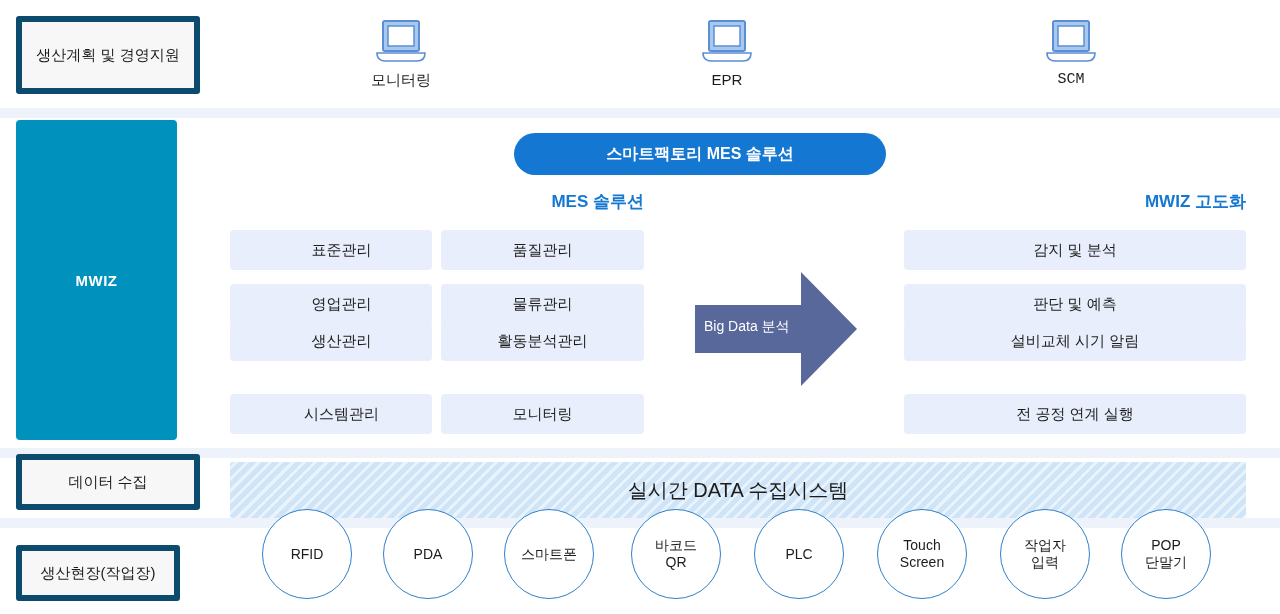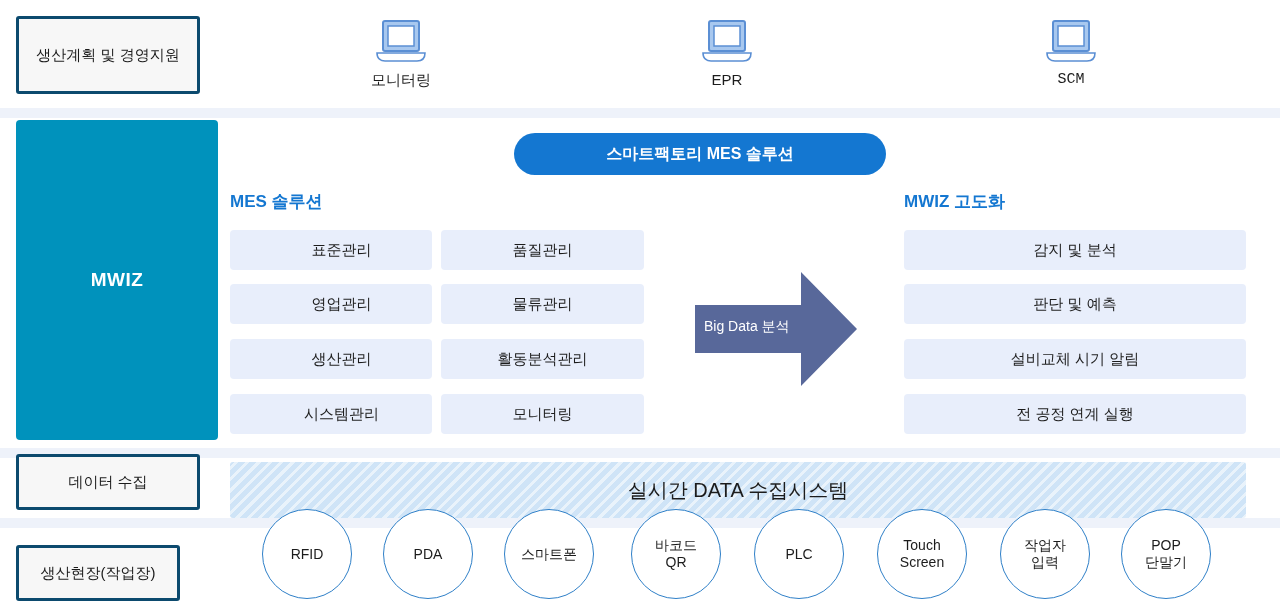--- a/index.html
+++ b/index.html
@@ -25,21 +25,21 @@
   }
   #divider-1 { top: 108px; }
   #divider-2 { top: 448px; }
   #divider-3 { top: 518px; }
 
   
   .stage-label {
     position: absolute;
     left: 16px;
     background: #f7f7f7;
-    border: 3px solid #0c4a6e;
+    border: 6px solid #0c4a6e;
     border-radius: 3px;
     display: flex;
     align-items: center;
     justify-content: center;
     font-size: 15px;
     color: #1c1c1c;
     box-sizing: border-box;
   }
   #stage-planning {
     top: 16px;
@@ -78,29 +78,29 @@
     font-size: 15px;
     color: #1c1c1c;
     line-height: 20px;
   }
 
   
   #mwiz-block {
     position: absolute;
     left: 16px;
     top: 120px;
-    width: 202px;
+    width: 161px;
     height: 320px;
     background: #0092bc;
     border-radius: 4px;
     display: flex;
     align-items: center;
     justify-content: center;
     color: #ffffff;
-    font-size: 19px;
+    font-size: 15px;
     font-weight: bold;
     letter-spacing: 0.5px;
   }
 
   
   #mes-banner {
     position: absolute;
     left: 514px;
     top: 133px;
     width: 372px;
@@ -114,21 +114,21 @@
     font-size: 16px;
     font-weight: bold;
   }
 
   
   .col-heading {
     position: absolute;
     font-size: 17px;
     font-weight: bold;
     color: #1477d1;
-    text-align: left;
+    text-align: right;
   }
   #heading-mes {
     left: 230px;
     top: 190px;
     width: 414px;
   }
   #heading-adv {
     left: 904px;
     top: 190px;
     width: 342px;
@@ -146,21 +146,21 @@
     font-size: 15px;
     color: #1c1c1c;
     box-sizing: border-box;
   }
   .col-left  { left: 230px; width: 202px; padding-left: 21px; }
   .col-right { left: 441px; width: 203px; }
   .col-adv   { left: 904px; width: 342px; }
 
   .row-0 { top: 230px; }
   .row-1 { top: 284px; }
-  .row-2 { top: 339px; }
+  .row-2 { top: 321px; }
   .row-3 { top: 394px; }
 
   
   #bigdata-arrow {
     position: absolute;
     left: 695px;
     top: 272px;
     width: 162px;
     height: 114px;
   }

